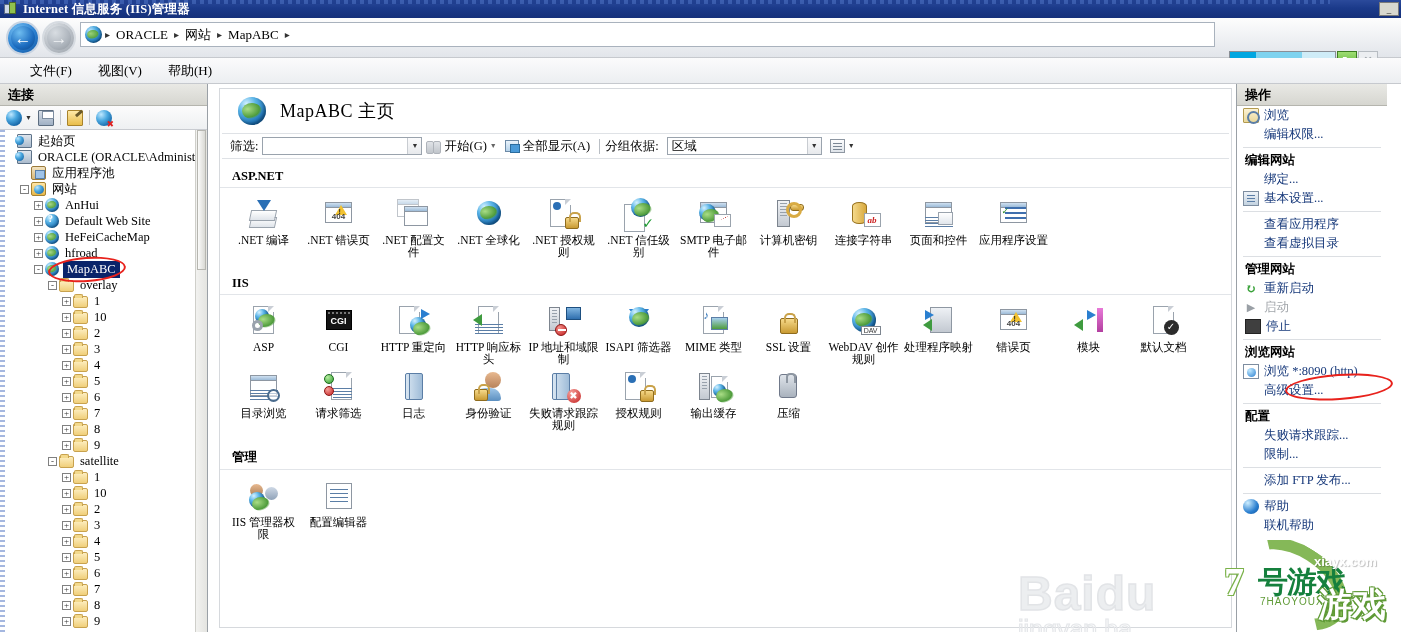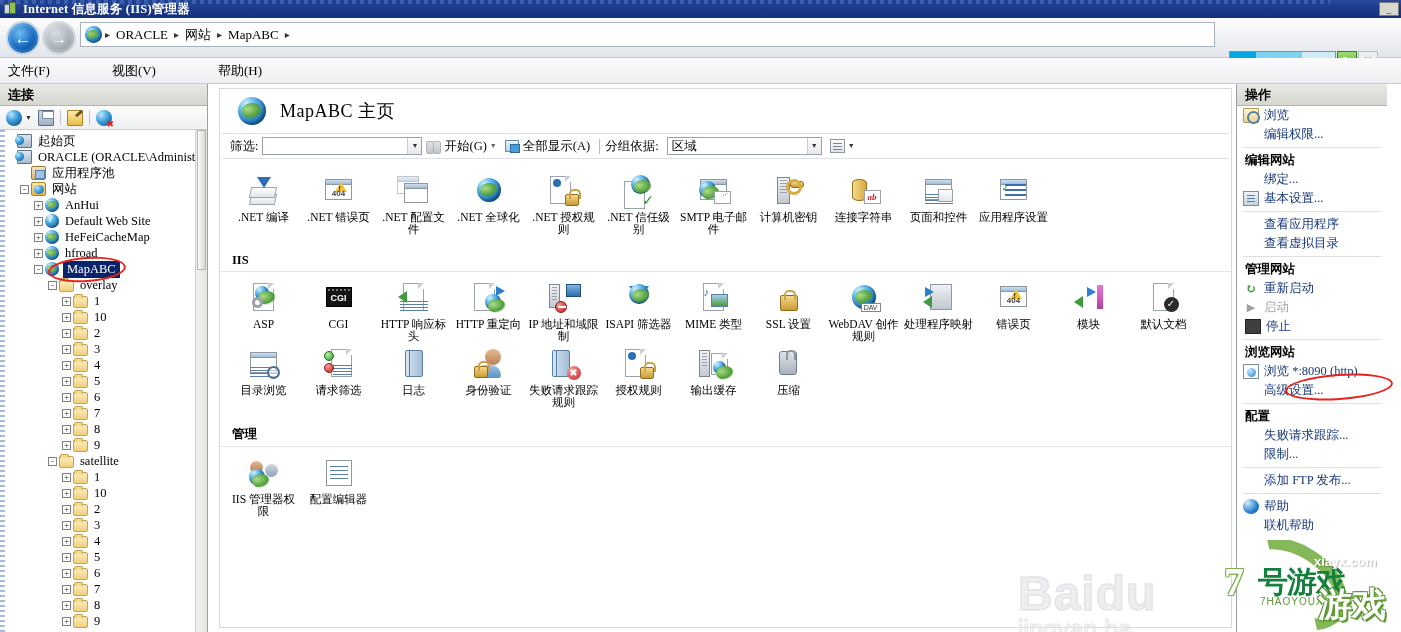--- a/index.html
+++ b/index.html
@@ -97,22 +97,22 @@
   }
   #tb-home{
     position:absolute;left:1379px;top:33px;width:20px;height:20px;
     display:flex;align-items:center;justify-content:center;color:#aab0b6;font-size:13px;
   }
 
   
   #menubar{
     position:absolute;left:0;top:58px;width:1401px;height:26px;
     background:linear-gradient(to bottom,#fbfbfc,#eceef1);
-    border-bottom:1px solid #c6c9ce; display:flex; align-items:center; padding-left:8px;
-    font-family:"Liberation Serif","DejaVu Serif",serif; font-size:13px;gap:36px;
+    border-bottom:1px solid #c6c9ce; display:flex; align-items:center; padding-left:30px;
+    font-family:"Liberation Serif","DejaVu Serif",serif; font-size:13px;
   }
   #menubar .mi{ padding:2px 14px 2px 0; margin-right:12px; white-space:nowrap; }
 
   
   #left-panel{
     position:absolute;left:0;top:84px;width:208px;height:548px;
     background:#fff;border-right:1px solid #9aa0a6;
   }
   .panel-head{
     height:22px;background:linear-gradient(to bottom,#e9e9e5,#d6d6d0);
@@ -748,20 +748,21 @@
         <span class="val">区域</span>
         <span class="arrow">▼</span>
       </div>
       <span class="tb-item" style="margin-left:4px;">
         <span class="icon-viewgrid"></span>
         <span style="font-size:7px;color:#333;">▼</span>
       </span>
     </div>
 
     <div class="section">
+      <div class="section-title">ASP.NET</div>
       <div class="grid">
         <div class="cell">
           <div class="gicon">
             <div class="stack"></div>
               <div class="stack" style="bottom:9px;"></div>
               <div class="dlarrow"></div>
           </div>
           <div class="cap">.NET 编译</div>
         </div>
         <div class="cell">
@@ -855,33 +856,33 @@
           <div class="cap">ASP</div>
         </div>
         <div class="cell">
           <div class="gicon">
               <div class="cgi">CGI</div>
             </div>
           <div class="cap">CGI</div>
         </div>
         <div class="cell">
           <div class="gicon">
+            <div class="doc" style="left:2px;"></div>
+            <div class="g-globe" style="left:13px;top:12px;width:16px;height:16px;"></div>
+            <div class="arrowR" style="top:4px;"></div>
+          </div>
+          <div class="cap">HTTP 重定向</div>
+        </div>
+        <div class="cell">
+          <div class="gicon">
             <div class="doc"></div>
               <div class="lines"></div>
               <div class="arrowL"></div>
           </div>
           <div class="cap">HTTP 响应标头</div>
-        </div>
-        <div class="cell">
-          <div class="gicon">
-            <div class="doc" style="left:2px;"></div>
-            <div class="g-globe" style="left:13px;top:12px;width:16px;height:16px;"></div>
-            <div class="arrowR" style="top:4px;"></div>
-          </div>
-          <div class="cap">HTTP 重定向</div>
         </div>
         <div class="cell">
           <div class="gicon">
             <div class="srvbox" style="left:2px;width:11px;height:24px;"></div>
             <div class="monitor"></div>
               <div class="nostop"></div>
           </div>
           <div class="cap">IP 地址和域限制</div>
         </div>
         <div class="cell">

